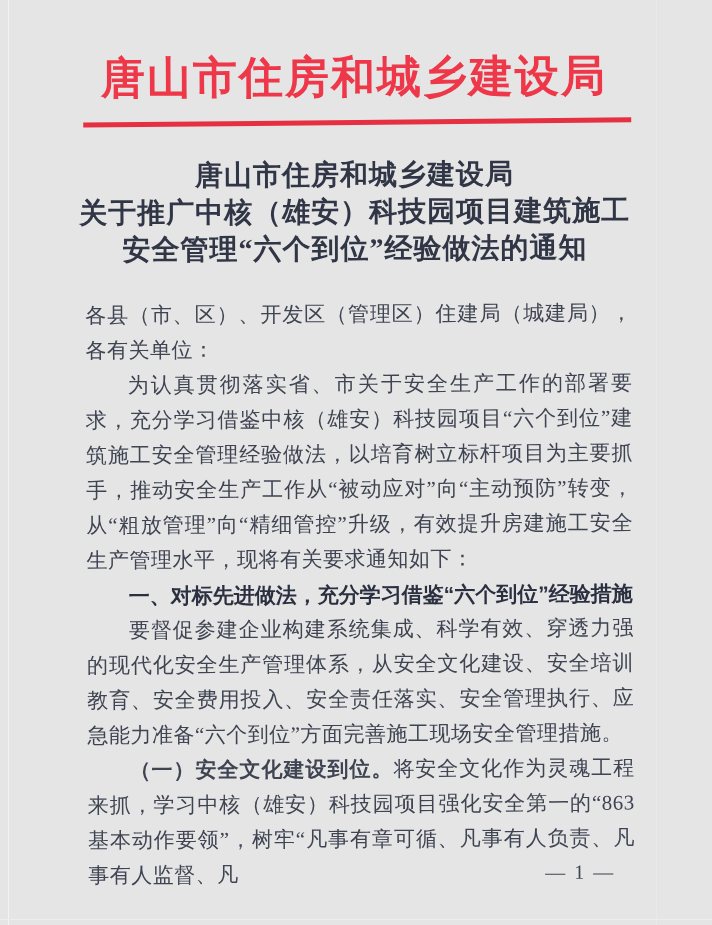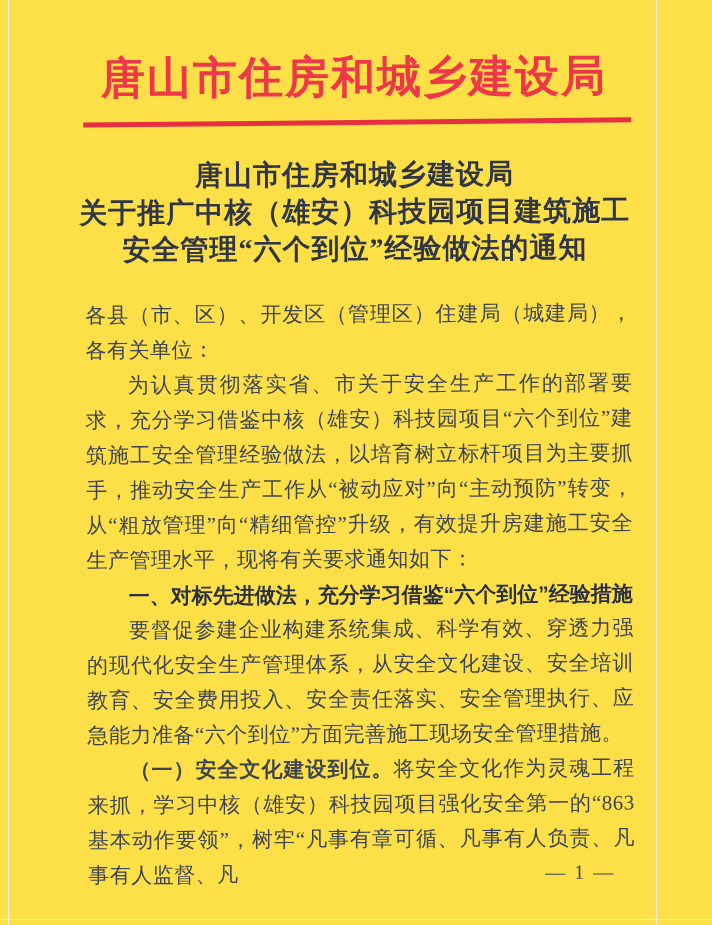--- a/index.html
+++ b/index.html
@@ -4,21 +4,21 @@
 <style>
   html, body {
     margin: 0;
     padding: 0;
     background: #ffffff;
   }
   .page {
     position: relative;
     width: 712px;
     height: 925px;
-    background: #fde047;
+    background: #e5e5e5;
     overflow: hidden;
     font-family: "Liberation Serif", "DejaVu Serif", serif;
   }
   
   .scan-edge-right {
     position: absolute;
     top: 0;
     left: 656px;
     width: 1px;
     height: 925px;

